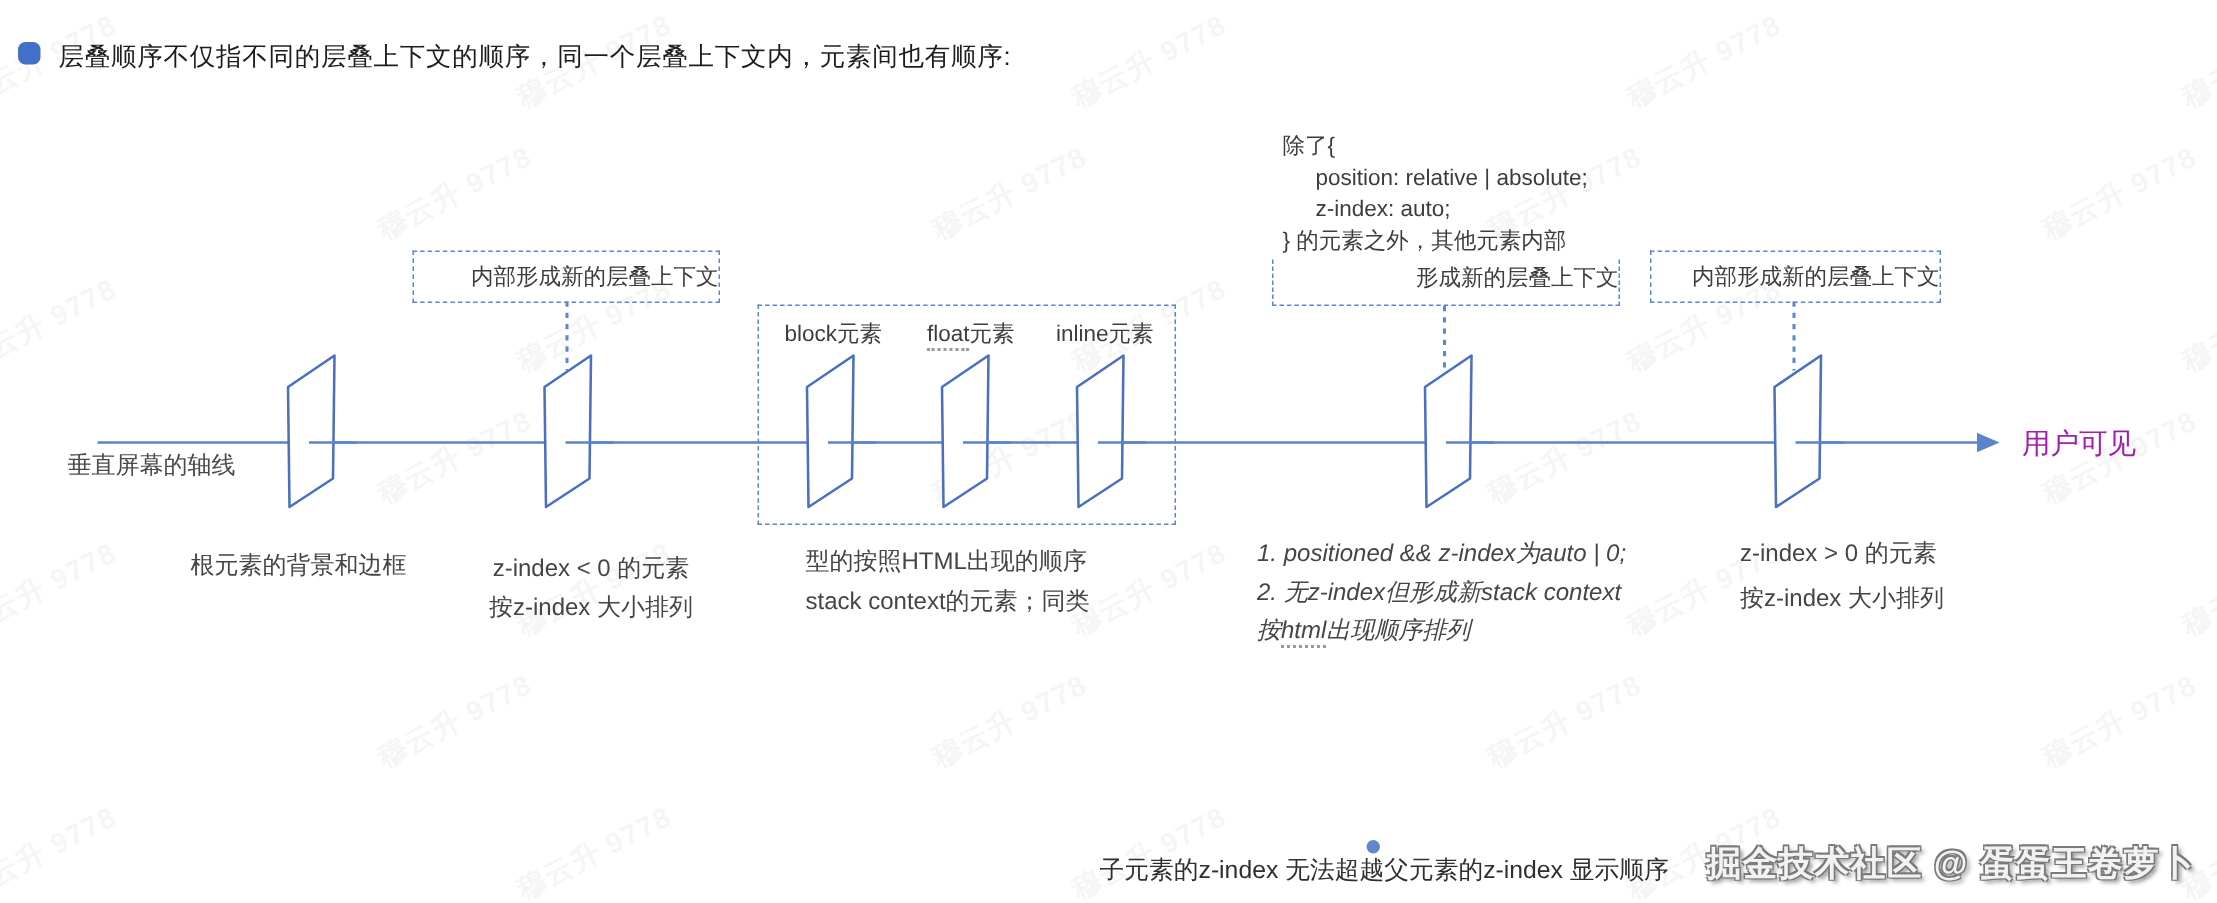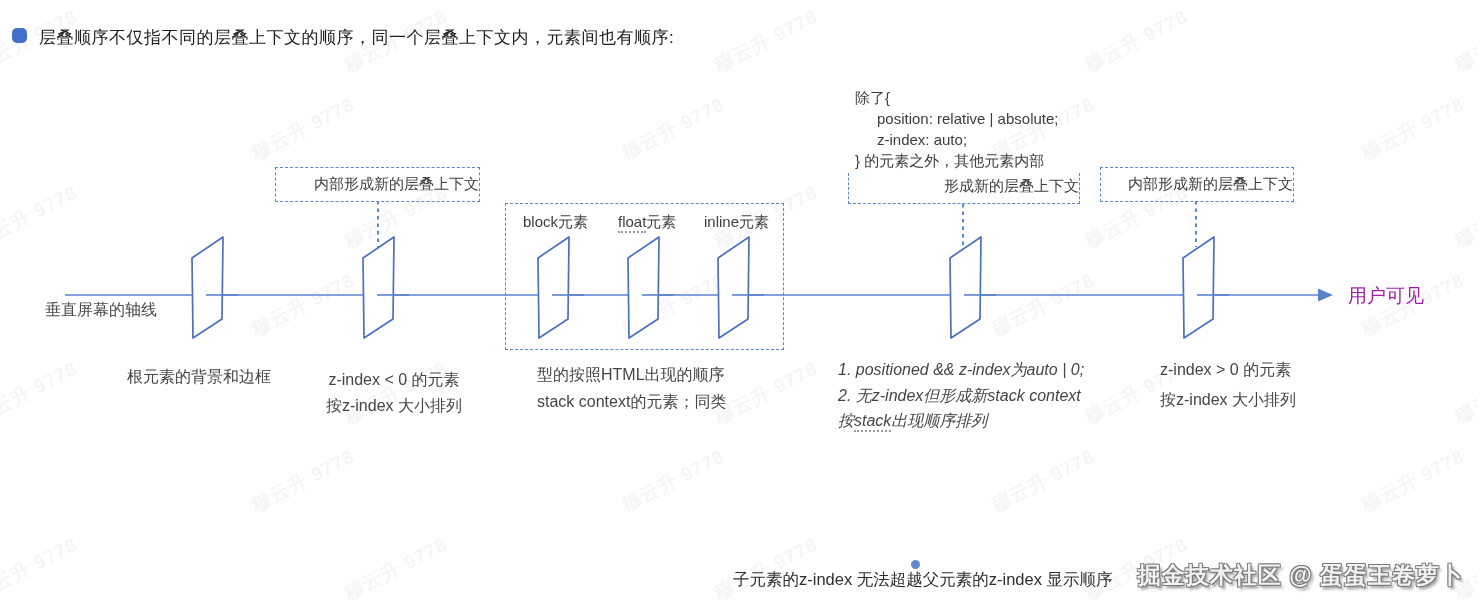--- a/index.html
+++ b/index.html
@@ -165,21 +165,21 @@
   </div>
 
   <div class="abs stage st-mid">
     <div>型的按照HTML出现的顺序</div>
     <div>stack context的元素；同类</div>
   </div>
 
   <div class="abs stage st-pos">
     <div>1. positioned &amp;&amp; z-index为auto | 0;</div>
     <div>2. 无z-index但形成新stack context</div>
-    <div><span>按</span><span class="dotted-u">stack</span><span>出现顺序排列</span></div>
+    <div><span>按</span><span class="dotted-u">html</span><span>出现顺序排列</span></div>
   </div>
 
   <div class="abs stage st-gt0">
     <div>z-index &gt; 0 的元素</div>
     <div>按z-index 大小排列</div>
   </div>
 
   <div class="footnote fn-2">
     <span class="fn-dot"></span>
     <span>子元素的z-index 无法超越父元素的z-index 显示顺序</span>

